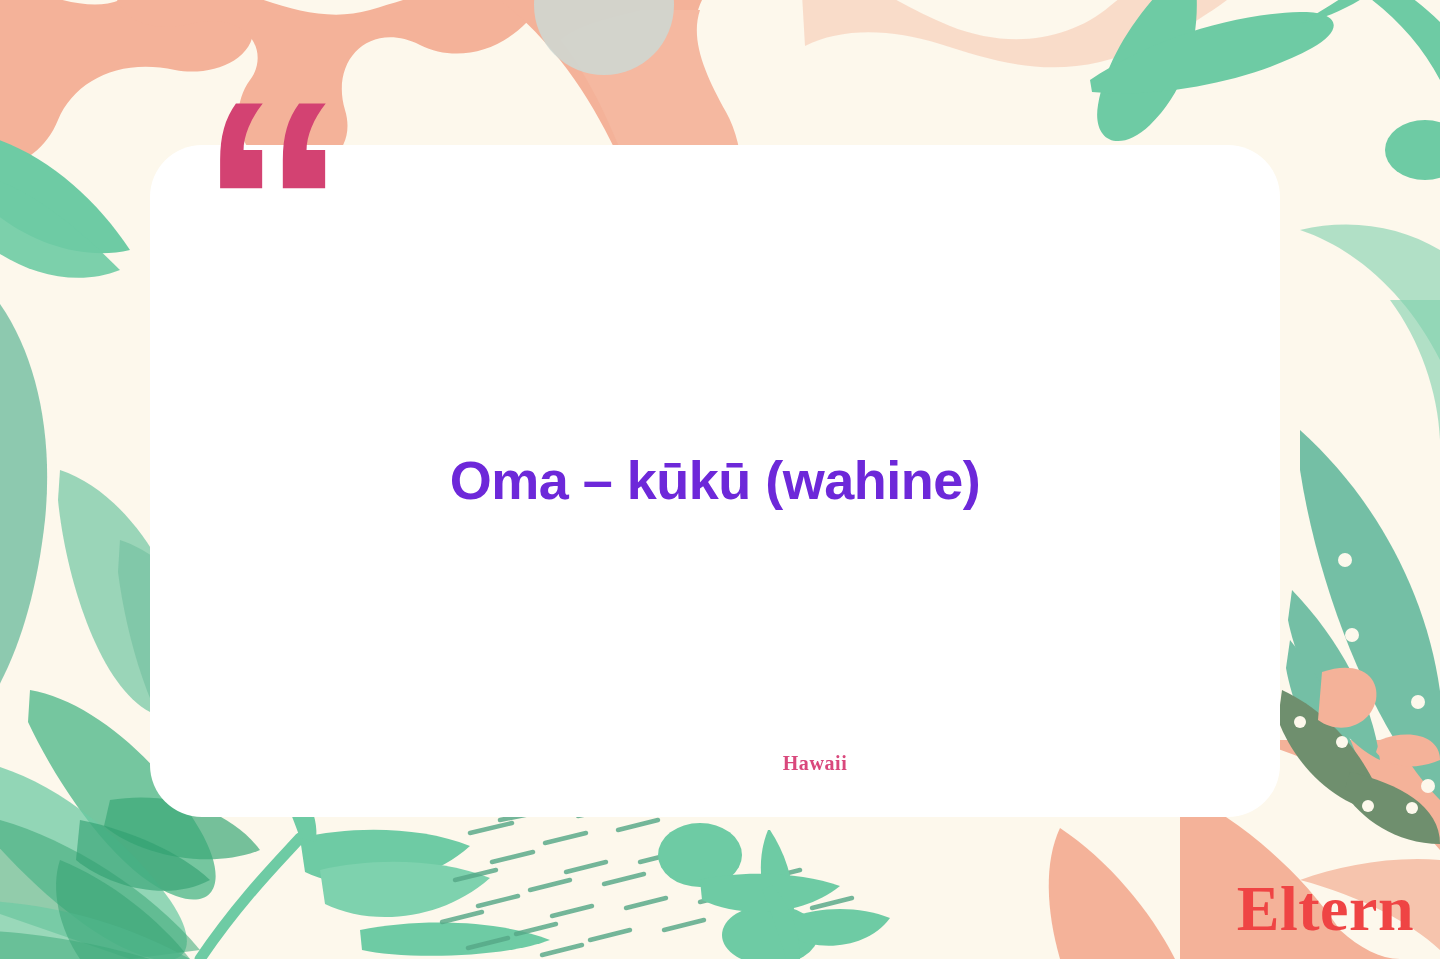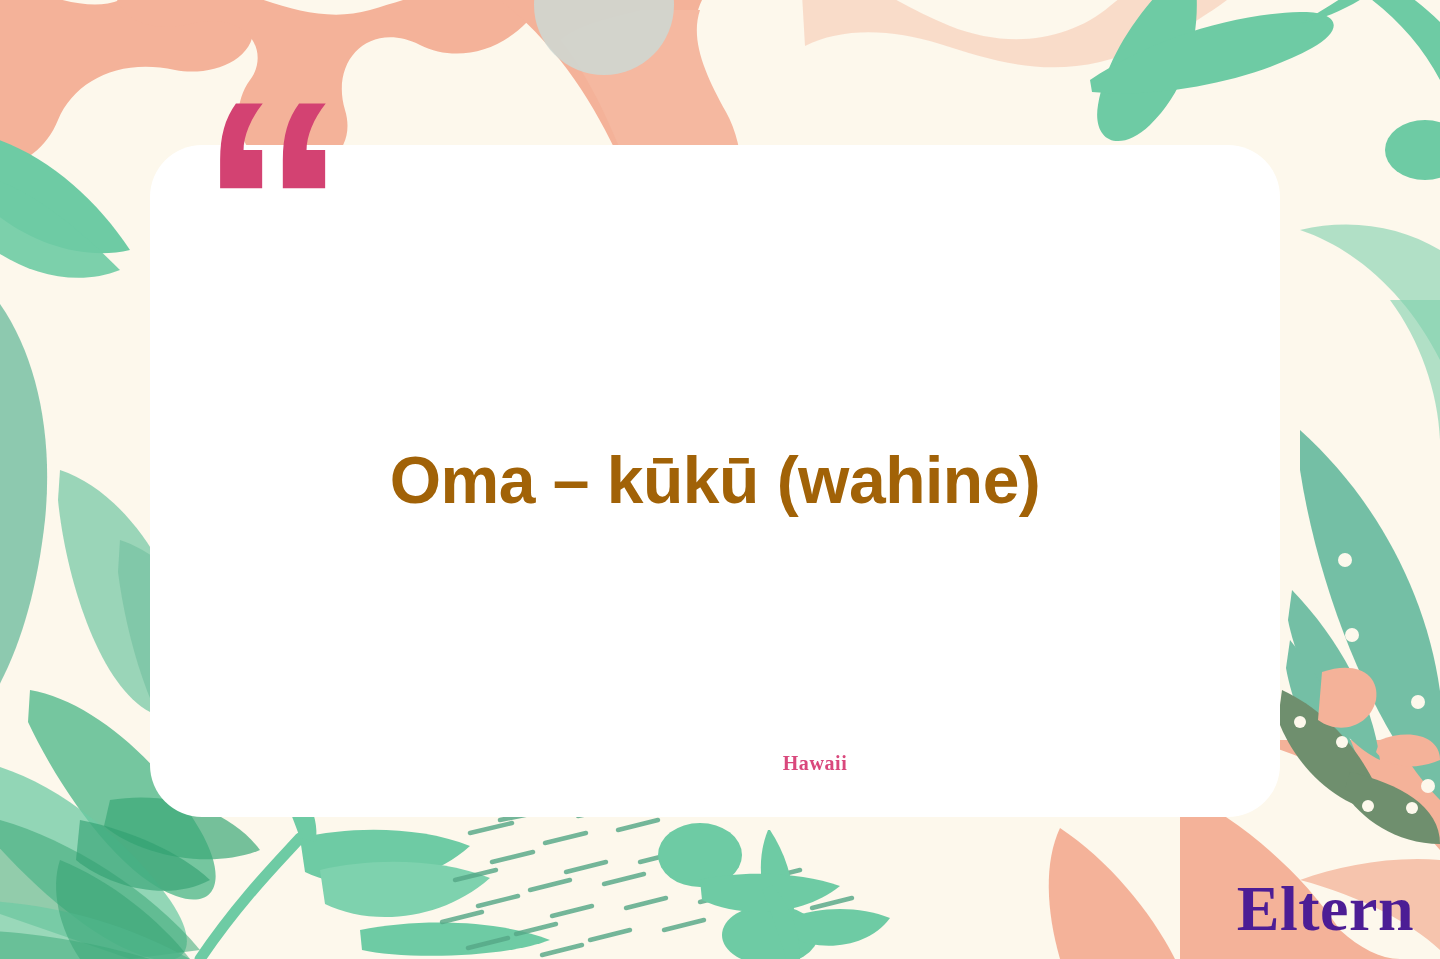--- a/index.html
+++ b/index.html
@@ -52,24 +52,24 @@
     width: 1130px;
     height: 672px;
     display: flex;
     flex-direction: column;
     align-items: center;
     justify-content: center;
     box-sizing: border-box;
     padding: 0 50px;
   }
   .quote-line {
-    color: #a16207;
+    color: #6d28d9;
     font-family: "Liberation Sans", sans-serif;
     font-weight: 700;
-    font-size: 66px;
+    font-size: 54px;
     line-height: 1.32;
     letter-spacing: -0.5px;
     text-align: center;
     white-space: nowrap;
   }
   #quote-attribution {
     position: absolute;
     left: 0;
     bottom: 42px;
     width: 1330px;
@@ -79,21 +79,21 @@
     font-weight: 700;
     font-size: 20px;
     letter-spacing: 0.6px;
   }
   
   #brand-logo {
     position: absolute;
     right: 26px;
     bottom: 18px;
     z-index: 9;
-    color: #4c1d95;
+    color: #ef4444;
     font-family: "Liberation Serif", serif;
     font-weight: 700;
     font-size: 64px;
     line-height: 1;
     letter-spacing: 0.5px;
   }
 </style>
 </head>
 <body>
 

